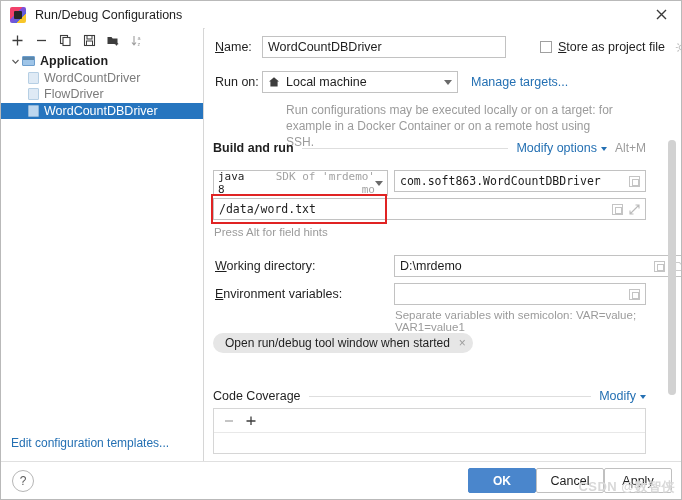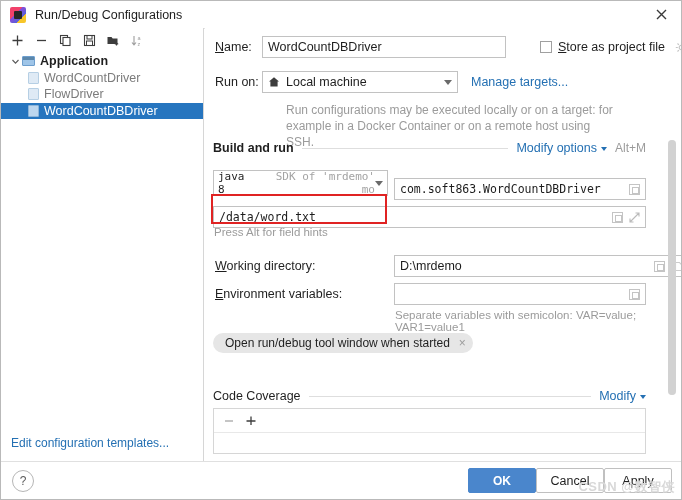--- a/index.html
+++ b/index.html
@@ -181,21 +181,21 @@
     border: 1px solid #c2c2c2;
     background: #ffffff;
     font-size: 12.5px;
     color: #1c1c1c;
     padding: 0 5px;
     display: flex;
     align-items: center;
     white-space: nowrap;
     overflow: hidden;
   }
-  .tf.mono { font-family: "DejaVu Sans Mono", monospace; font-size: 11.5px; margin-top: 8px; }
+  .tf.mono { font-family: "DejaVu Sans Mono", monospace; font-size: 11.5px; }
 
   .name-row { position: absolute; left: 10px; top: 12px; }
   .name-field { position: absolute; left: 57px; top: 8px; width: 244px; }
 
   .store-box {
     position: absolute; left: 335px; top: 12px;
     display: flex; align-items: center; gap: 6px;
   }
   .cb {
     width: 12px; height: 12px;

